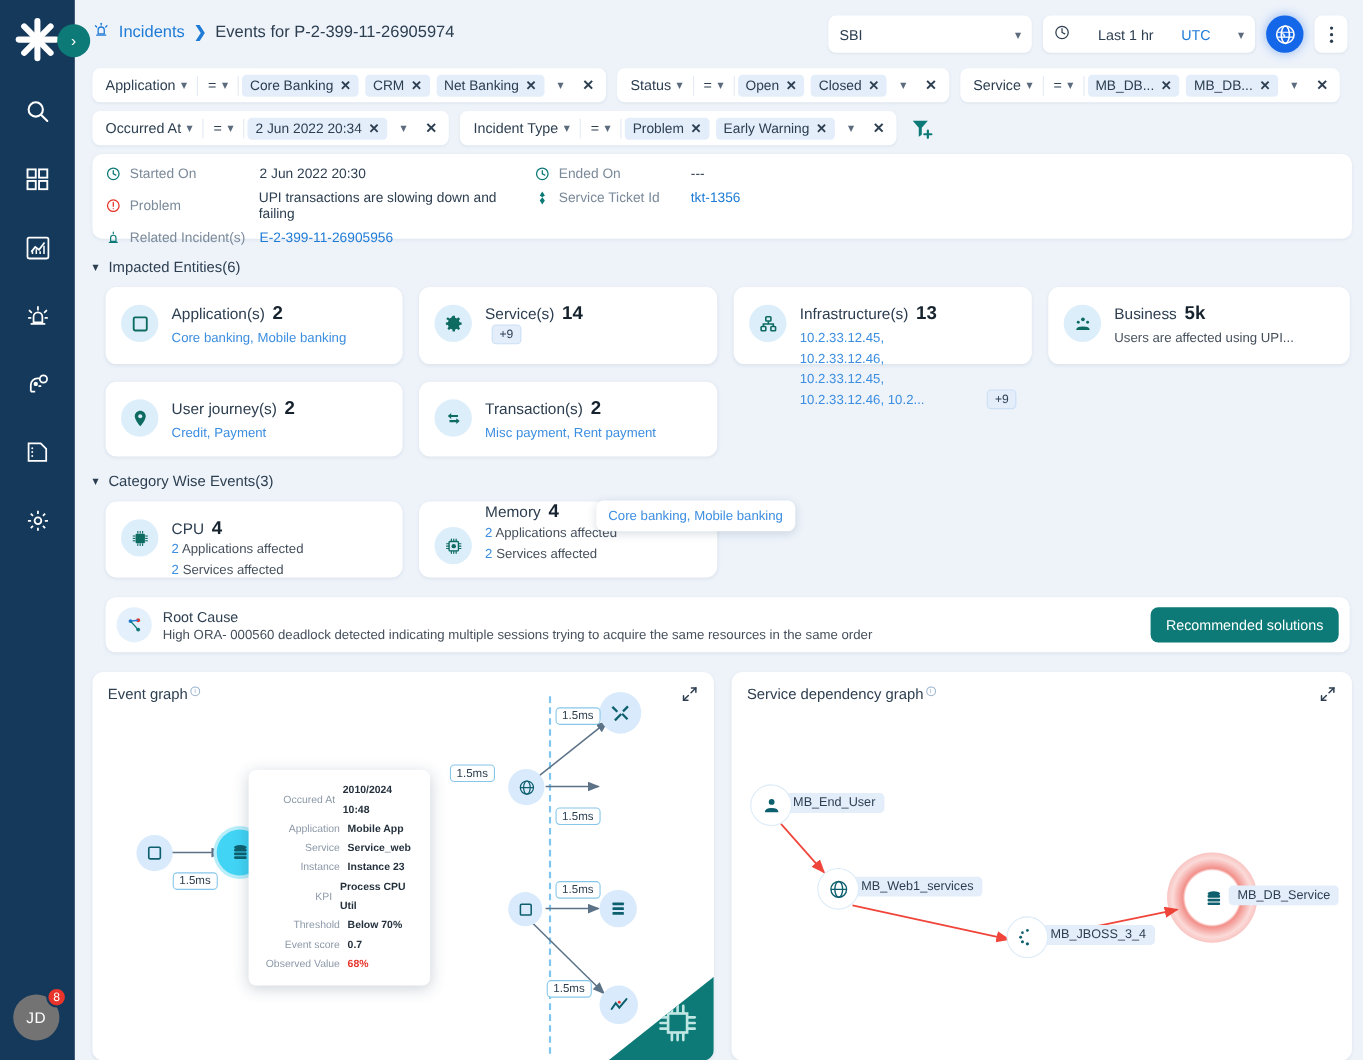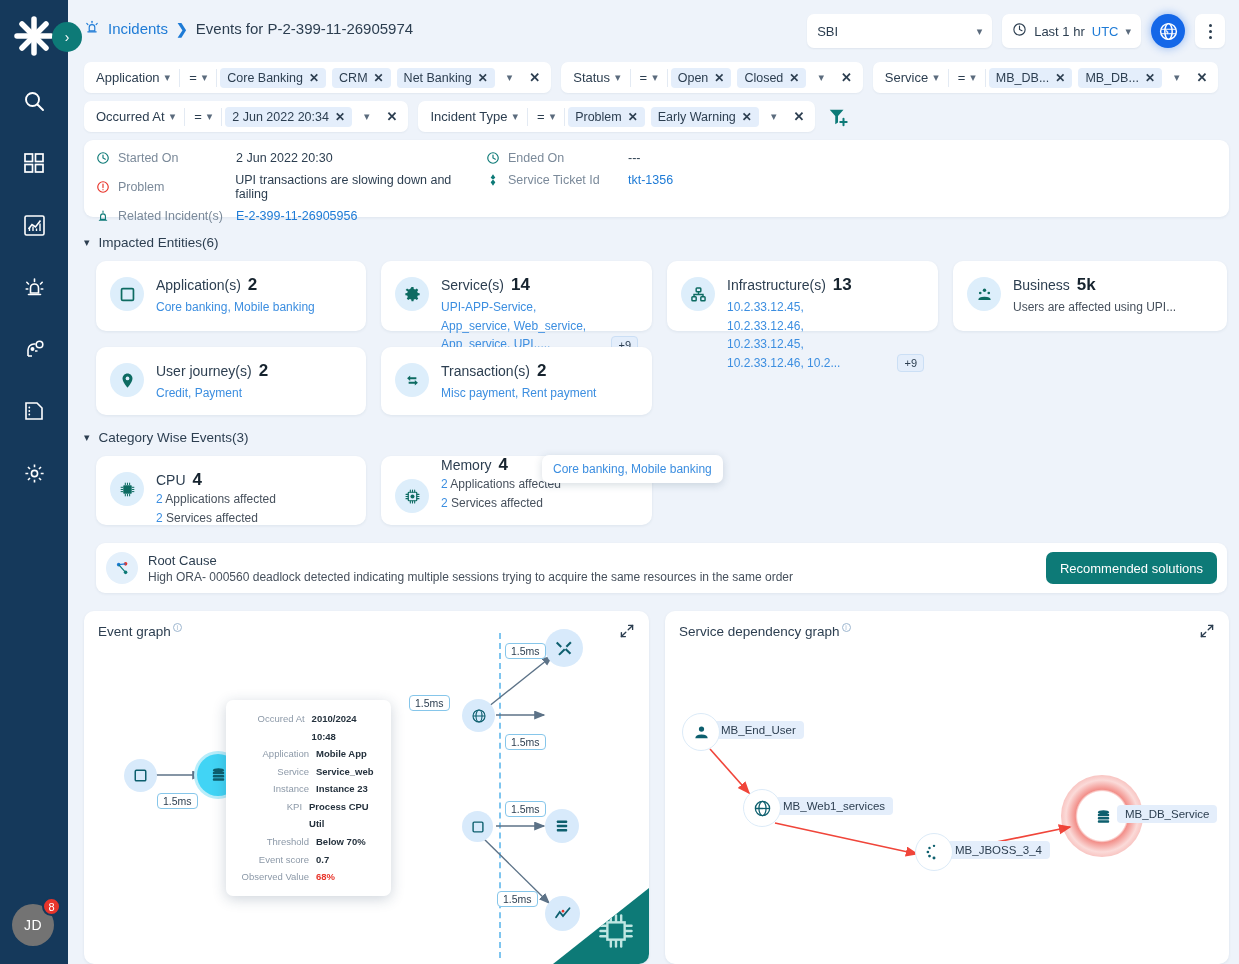--- a/index.html
+++ b/index.html
@@ -43,21 +43,21 @@
   .crumb-link { color:#1e7bd6; cursor:pointer; }
   .crumb-sep { color:#1e7bd6; font-size:14px; font-weight:bold; }
   .crumb-cur { color:#2c3e50; }
   .hdr-right { position:absolute; right:14px; top:14px; display:flex; align-items:center; gap:10px; }
   .sel-box {
     height:34px; background:#fff; border-radius:7px; display:flex; align-items:center;
     padding:0 10px; font-size:13px; color:#2c3e50; cursor:pointer; gap:10px;
     box-shadow:0 1px 2px rgba(30,60,90,.07);
   }
   #tenant-select { width:185px; justify-content:space-between; }
-  #time-range { gap:7px; }
+  #time-range { gap:25px; }
   .tz { color:#1e7bd6; }
   .chev { color:#5b6b7d; font-size:11px; }
   .globe-btn {
     width:34px; height:34px; border-radius:50%; background:#1467e8;
     display:flex; align-items:center; justify-content:center; cursor:pointer;
     box-shadow:0 0 10px rgba(20,103,232,.45);
   }
   .kebab {
     width:30px; height:34px; background:#fff; border-radius:7px; display:flex;
     flex-direction:column; align-items:center; justify-content:center; gap:3px; cursor:pointer;
@@ -175,21 +175,21 @@
     position:absolute; right:0; bottom:0; width:96px; height:76px;
     background:#0d7a77;
     clip-path: polygon(100% 0, 100% 100%, 0 100%);
     display:flex; align-items:flex-end; justify-content:flex-end;
   }
   .ev-tooltip {
     position:absolute; left:226px; top:700px; width:165px;
     background:#fff; border-radius:7px; box-shadow:0 3px 14px rgba(30,60,90,.22);
     padding:10px 12px; z-index:25;
   }
-  .ev-trow { display:flex; font-size:9.5px; line-height:1.85; }
+  .ev-trow { display:flex; font-size:9.5px; line-height:1.85;align-items:center; }
   .ev-tlbl { width:78px; text-align:right; color:#8c99a8; padding-right:7px; }
   .ev-tval { color:#24313d; font-weight:bold; }
   .ev-tval.alert { color:#e8342a; }
 
   .svc-node { position:absolute; width:38px; height:38px; border-radius:50%; background:#fff;
     border:1px solid #dcebf8; display:flex; align-items:center; justify-content:center; z-index:4; }
   .svc-label {
     position:absolute; background:#e4eefb; color:#2c3e50; font-size:11.5px;
     border-radius:4px; padding:3px 8px; white-space:nowrap; z-index:3;
   }
@@ -553,21 +553,20 @@
         <path d="M12 8.2a3.8 3.8 0 1 0 0 7.6 3.8 3.8 0 0 0 0-7.6zm0 5.8a2 2 0 1 1 0-4 2 2 0 0 1 0 4z"></path>
         <path d="M10.6 1.5h2.8l.4 2.6 2.1.9 2.2-1.5 2 2-1.5 2.2.9 2.1 2.6.4v2.8l-2.6.4-.9 2.1 1.5 2.2-2 2-2.2-1.5-2.1.9-.4 2.6h-2.8l-.4-2.6-2.1-.9-2.2 1.5-2-2 1.5-2.2-.9-2.1-2.6-.4v-2.8l2.6-.4.9-2.1L2.3 5.5l2-2 2.2 1.5 2.1-.9z"></path>
       </svg>
     </div>
     <div class="ecard-body">
       <div class="ecard-title">
         <span>Service(s)</span>
         <b>14</b>
       </div>
       <div class="ecard-sub-row">
-        <div class="ecard-sub" style="max-width:175px;">UPI-APP-Service, App_service, Web_service, App_service, UPI....,</div>
         <span class="plus-pill">+9</span>
       </div>
     </div>
   </div>
 
   <div class="ecard" style="left:667px; top:261px; width:271px; height:70px;">
     <div class="ecard-ico">
       <svg width="17" height="17" viewBox="0 0 22 22" fill="none" stroke="#0d6b62" stroke-width="1.9">
         <rect x="8" y="2.5" width="6" height="5" rx="1"></rect>
         <rect x="2.5" y="14" width="5.5" height="5" rx="1"></rect>

